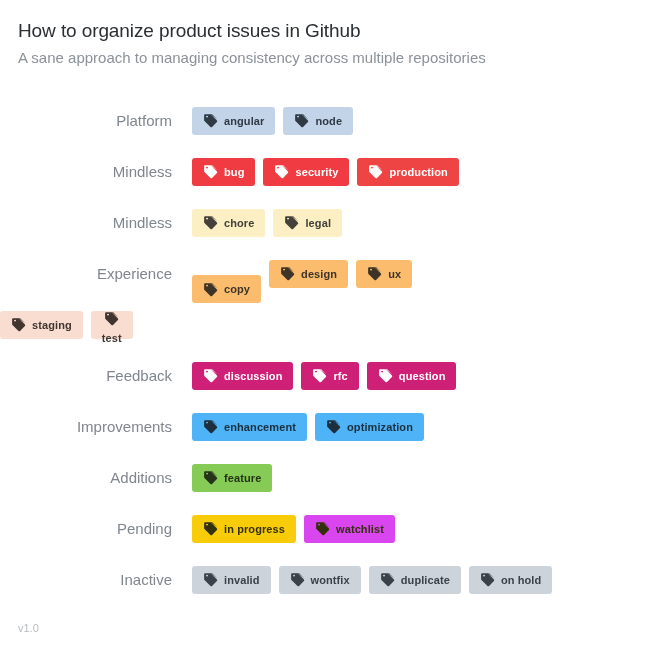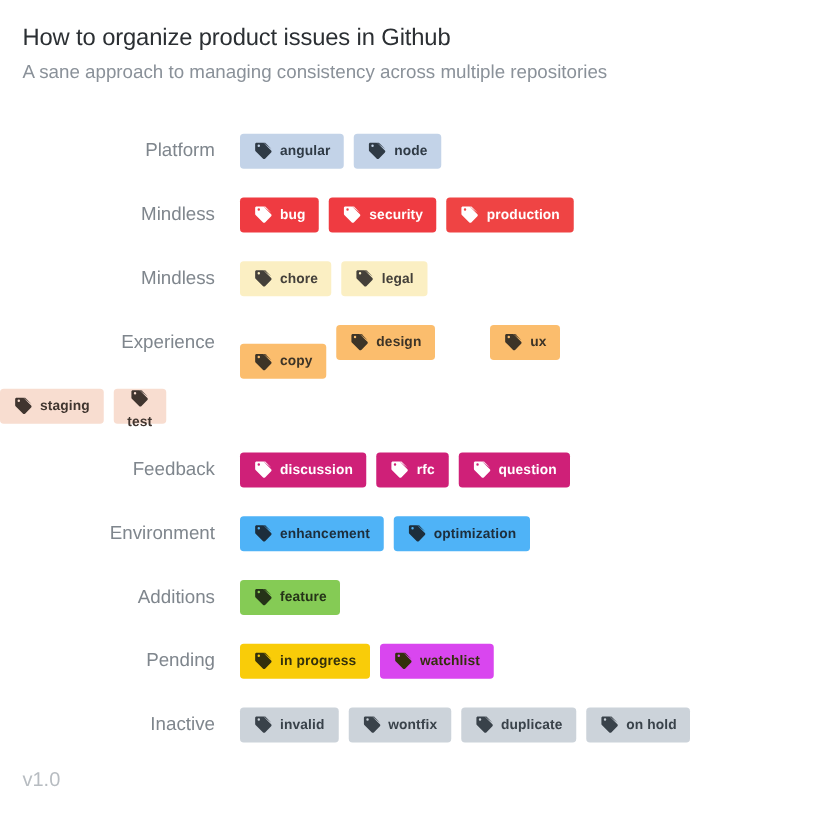--- a/index.html
+++ b/index.html
@@ -92,21 +92,21 @@
     height: 15px;
   }
   .footer {
     position: absolute;
     left: 18px;
     right: 18px;
     bottom: 16px;
     display: flex;
     align-items: center;
     justify-content: space-between;
-    font-size: 16px;
+    font-size: 11px;
     color: #b7bcc1;
   }
   .footer-right {
     letter-spacing: 0.4px;
   }
 </style>
 </head>
 <body>
 
 <div class="page">
@@ -209,21 +209,21 @@
           </span>
           <span class="tag" style="background: rgb(251, 189, 109); color: rgb(61, 52, 39);">
             <span class="tag-icon">
               <svg viewBox="0 0 16 16" xmlns="http://www.w3.org/2000/svg">
                 <path fill="currentColor" d="M7.6 1.2H2.4c-.66 0-1.2.54-1.2 1.2v5.2c0 .32.13.62.35.85l6.4 6.4c.47.47 1.23.47 1.7 0l5.2-5.2c.47-.47.47-1.23 0-1.7l-6.4-6.4A1.2 1.2 0 0 0 7.6 1.2zm-3.3 3.7a1.05 1.05 0 1 1 0-2.1 1.05 1.05 0 0 1 0 2.1z"></path>
                 <path fill="currentColor" opacity="0.85" d="M10.1 1.2h1.3c.32 0 .62.13.85.35l5.0 5.0" transform="translate(-2.2,0)"></path>
               </svg>
             </span>
             <span>design</span>
           </span>
-          <span class="tag" style="background: rgb(251, 189, 109); color: rgb(61, 52, 39); margin-left: 36px;">
+          <span class="tag" style="background: rgb(251, 189, 109); color: rgb(61, 52, 39);">
             <span class="tag-icon">
               <svg viewBox="0 0 16 16" xmlns="http://www.w3.org/2000/svg">
                 <path fill="currentColor" d="M7.6 1.2H2.4c-.66 0-1.2.54-1.2 1.2v5.2c0 .32.13.62.35.85l6.4 6.4c.47.47 1.23.47 1.7 0l5.2-5.2c.47-.47.47-1.23 0-1.7l-6.4-6.4A1.2 1.2 0 0 0 7.6 1.2zm-3.3 3.7a1.05 1.05 0 1 1 0-2.1 1.05 1.05 0 0 1 0 2.1z"></path>
                 <path fill="currentColor" opacity="0.85" d="M10.1 1.2h1.3c.32 0 .62.13.85.35l5.0 5.0" transform="translate(-2.2,0)"></path>
               </svg>
             </span>
             <span>ux</span>
           </span>
         </div>
       </div>
@@ -275,21 +275,21 @@
               <svg viewBox="0 0 16 16" xmlns="http://www.w3.org/2000/svg">
                 <path fill="currentColor" d="M7.6 1.2H2.4c-.66 0-1.2.54-1.2 1.2v5.2c0 .32.13.62.35.85l6.4 6.4c.47.47 1.23.47 1.7 0l5.2-5.2c.47-.47.47-1.23 0-1.7l-6.4-6.4A1.2 1.2 0 0 0 7.6 1.2zm-3.3 3.7a1.05 1.05 0 1 1 0-2.1 1.05 1.05 0 0 1 0 2.1z"></path>
                 <path fill="currentColor" opacity="0.85" d="M10.1 1.2h1.3c.32 0 .62.13.85.35l5.0 5.0" transform="translate(-2.2,0)"></path>
               </svg>
             </span>
             <span>question</span>
           </span>
         </div>
       </div>
       <div class="row">
-        <div class="row-label">Environment</div>
+        <div class="row-label">Improvements</div>
         <div class="tags">
           <span class="tag" style="background: rgb(79, 179, 247); color: rgb(29, 46, 60);">
             <span class="tag-icon">
               <svg viewBox="0 0 16 16" xmlns="http://www.w3.org/2000/svg">
                 <path fill="currentColor" d="M7.6 1.2H2.4c-.66 0-1.2.54-1.2 1.2v5.2c0 .32.13.62.35.85l6.4 6.4c.47.47 1.23.47 1.7 0l5.2-5.2c.47-.47.47-1.23 0-1.7l-6.4-6.4A1.2 1.2 0 0 0 7.6 1.2zm-3.3 3.7a1.05 1.05 0 1 1 0-2.1 1.05 1.05 0 0 1 0 2.1z"></path>
                 <path fill="currentColor" opacity="0.85" d="M10.1 1.2h1.3c.32 0 .62.13.85.35l5.0 5.0" transform="translate(-2.2,0)"></path>
               </svg>
             </span>
             <span>enhancement</span>
           </span>

